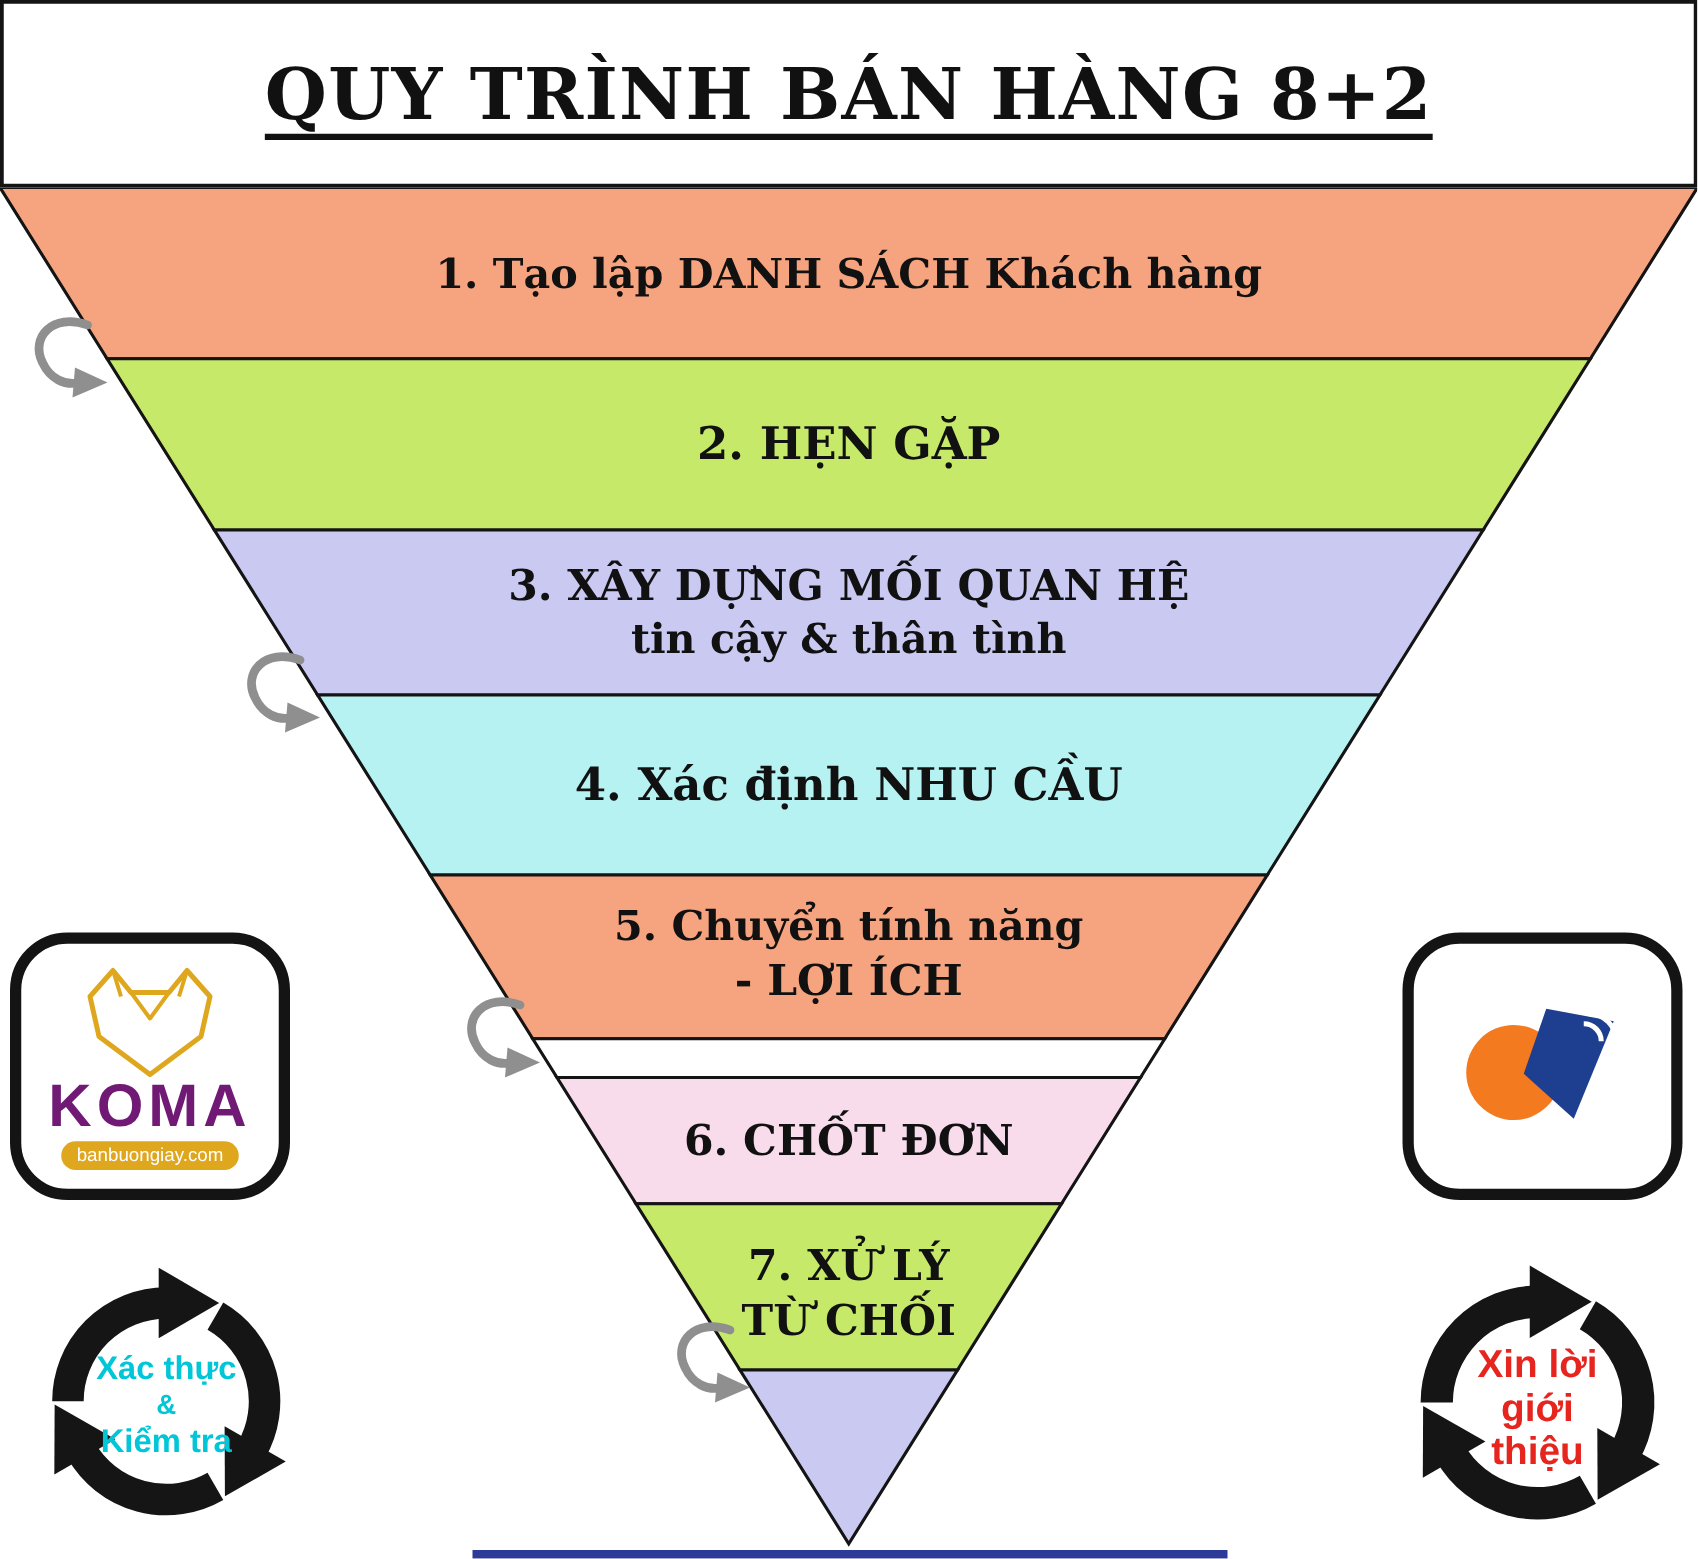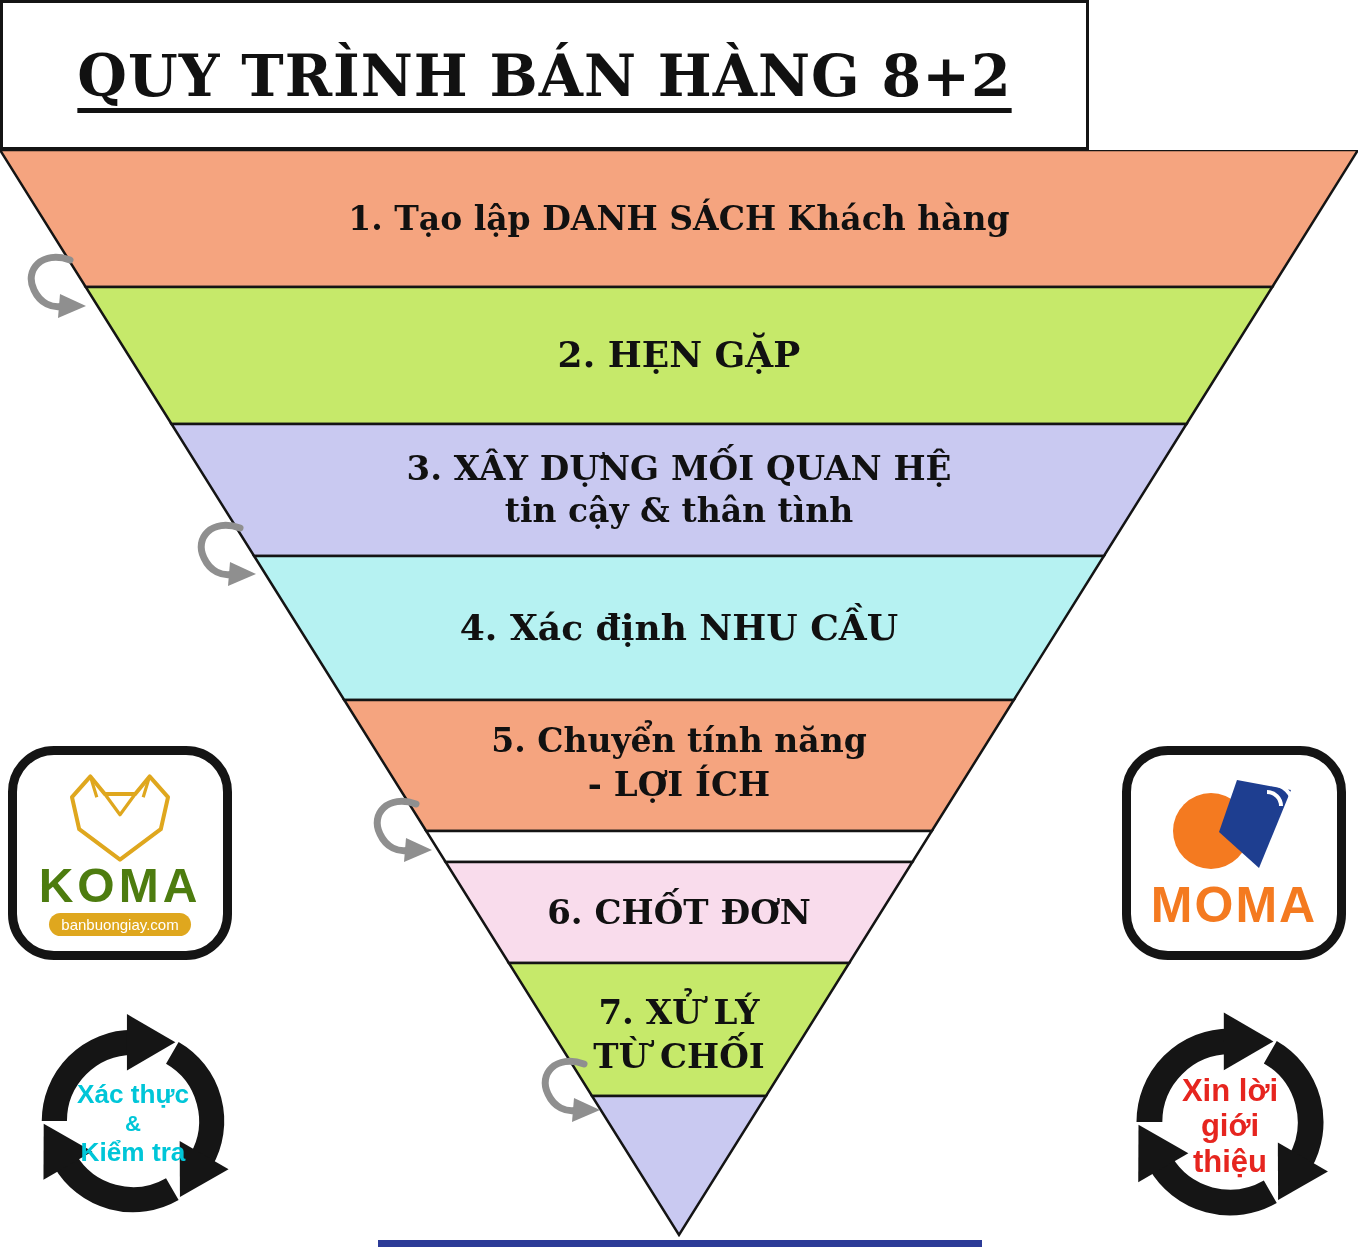--- a/index.html
+++ b/index.html
@@ -1,20 +1,20 @@
 <!DOCTYPE html>
 <html><head>
 <meta charset="utf-8">
 <style>
   html,body{margin:0;padding:0;background:#ffffff;}
   .page{position:relative;width:1358px;height:1247px;background:#ffffff;overflow:hidden;
         font-family:"DejaVu Serif",serif;}
 
   
-  .title-box{position:absolute;top:0;left:0;width:1089px;height:150px;box-sizing:border-box;
+  .title-box{position:absolute;top:0;left:0;width:1358px;height:150px;box-sizing:border-box;
              border:3px solid #141414;background:#ffffff;display:flex;align-items:center;justify-content:center;}
   .title{font-size:57px;font-weight:bold;color:#111;letter-spacing:1px;
          text-decoration:underline;text-decoration-thickness:5px;text-underline-offset:12px;}
 
   
   .funnel-svg{position:absolute;top:150px;left:0;}
   .band-shape{stroke:#141414;stroke-width:2.5;}
   text.band{font-family:"DejaVu Serif",serif;font-weight:bold;fill:#111;text-anchor:middle;}
   .f33{font-size:33px}.f34{font-size:34px}.f36{font-size:36px}
 
@@ -82,32 +82,31 @@
     <use href="#curl" transform="translate(372,648)"></use>
     <use href="#curl" transform="translate(540,908)"></use>
   </svg>
 
   <div class="logo-box koma">
     <svg width="150" height="96" viewBox="0 0 170 120">
       <path d="M25,34 L48,8 L66,30 L104,30 L122,8 L145,34 L136,74 L85,112 L34,74 Z" fill="none" stroke="#dfa71e" stroke-width="5" stroke-linejoin="round"></path>
       <path d="M66,30 L85,56 L104,30" fill="none" stroke="#dfa71e" stroke-width="4" stroke-linejoin="round"></path>
       <path d="M48,8 L56,34 M122,8 L114,34" fill="none" stroke="#dfa71e" stroke-width="4"></path>
     </svg>
-    <div class="koma-name" style="color: #4d7c0f;">KOMA</div>
+    <div class="koma-name" style="color: #701a75;">KOMA</div>
     <div class="koma-pill" style="background-color: rgb(223, 167, 30);">banbuongiay.com</div>
   </div>
 
   <div class="logo-box moma">
     <svg width="150" height="100" viewBox="0 0 150 100">
       <circle cx="52" cy="55" r="38" fill="#f47a20"></circle>
       <polygon points="78,4 132,14 100,92 60,56" fill="#1e3e90"></polygon>
       <path d="M108,16 a14 14 0 0 1 14,14" fill="none" stroke="#ffffff" stroke-width="4"></path>
       <path d="M112,8 a22 22 0 0 1 22,22" fill="none" stroke="#ffffff" stroke-width="4"></path>
     </svg>
-    <div class="moma-name" style="color: rgb(244, 122, 32);">MOMA</div>
   </div>
 
   <div class="cycle cycle-right">
     <svg width="248" height="248" viewBox="0 0 240 240">
       <g>
         <path d="M42,120 A78,78 0 0 1 120,42" fill="none" stroke="#151515" stroke-width="25"></path>
         <polygon points="114,14 162,42 114,70" fill="#151515"></polygon>
       </g>
       <g transform="rotate(120 120 120)">
         <path d="M42,120 A78,78 0 0 1 120,42" fill="none" stroke="#151515" stroke-width="25"></path>

